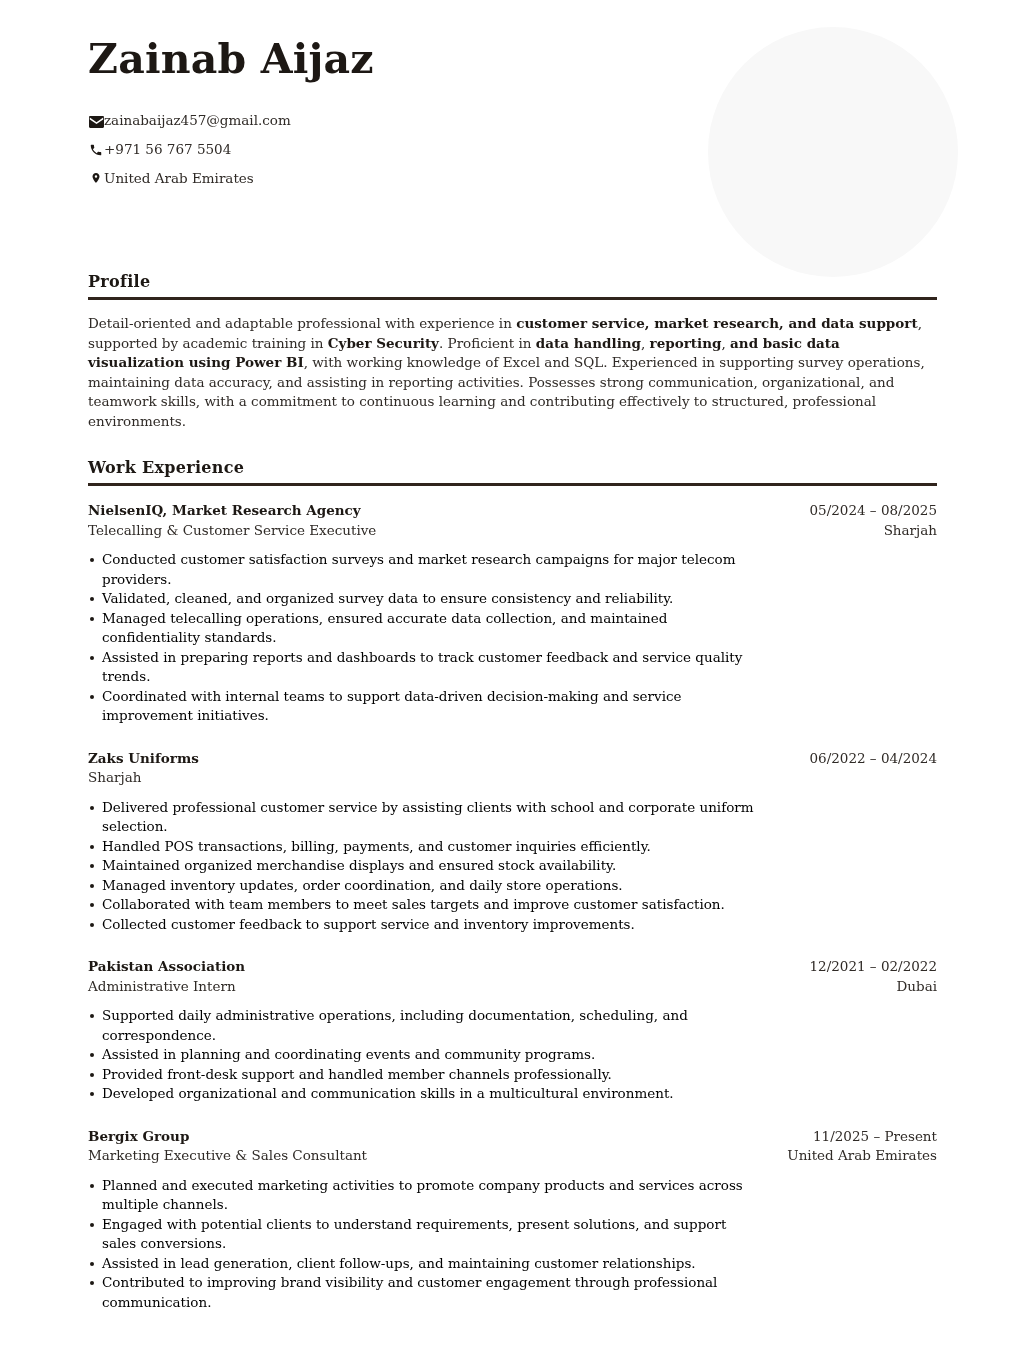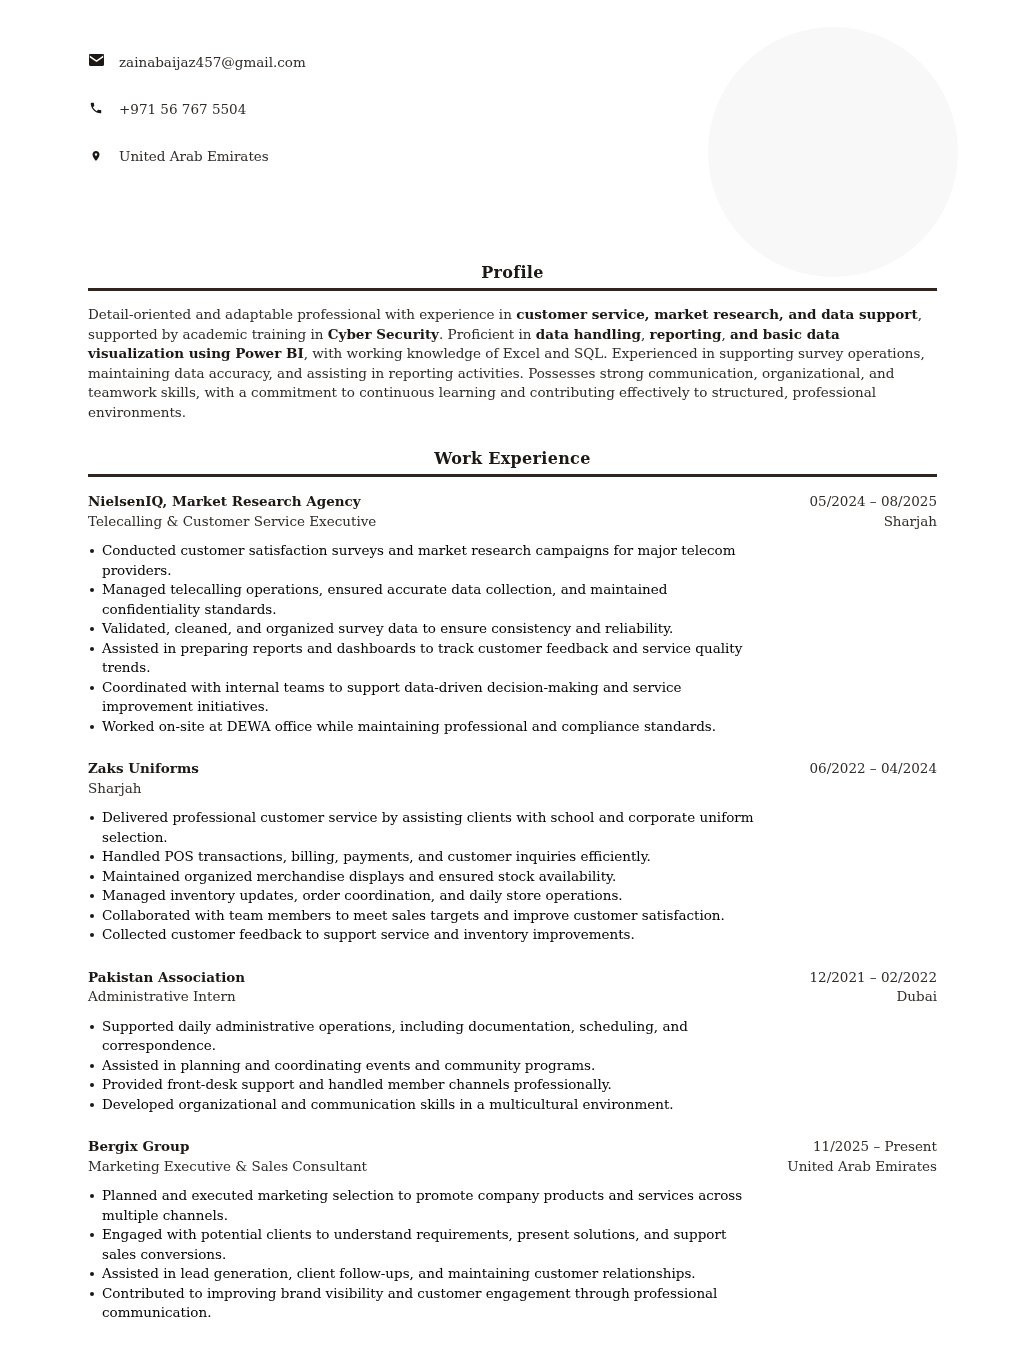--- a/index.html
+++ b/index.html
@@ -23,31 +23,30 @@
   .name{
     margin:0 0 16px 0;
     font-size:41px;
     font-weight:bold;
     letter-spacing:0.2px;
     color:#1d1814;
     line-height:1.15;
   }
   .contact{display:flex;flex-direction:column;}
   .contact-row{
-    display:flex;align-items:flex-start;gap:15px;
-    height:29px;font-size:13.5px;color:#2f2a26;margin-top:18px;
+    display:flex;align-items:flex-end;
+    height:29px;font-size:13.5px;color:#2f2a26;
   }
   .cicon{display:flex;align-items:center;justify-content:center;width:16px;}
   .cicon svg{display:block;}
   .section-heading{
     font-size:16px;font-weight:bold;color:#1d1814;
     margin:0;padding-bottom:6px;
     border-bottom:3px solid #30241c;
     letter-spacing:0.3px;
-    text-align:center;
   }
   .profile-section{margin-top:86px;}
   .work-section{margin-top:27px;}
   .profile-text{
     margin:14px 0 8px 0;
     font-size:13.5px;line-height:19.5px;color:#2f2a26;
   }
   .profile-text b{color:#1d1814;}
   .jobs{margin-top:15px;}
   .job + .job{margin-top:23px;}
@@ -71,20 +70,21 @@
   }
 </style>
 </head>
 <body>
 
 <div class="page" style="color: rgb(47, 42, 38);">
 
   <div class="avatar" style="background: rgb(248, 248, 248);"></div>
 
   <header>
+    <h1 class="name">Zainab Aijaz</h1>
 
     <div class="contact">
       <div class="contact-row">
         <span class="cicon">
           <svg width="15" height="12" viewBox="0 0 15 12">
               <path fill="#1d1814" d="M1.2 0h12.6c.66 0 1.2.54 1.2 1.2v9.6c0 .66-.54 1.2-1.2 1.2H1.2C.54 12 0 11.46 0 10.8V1.2C0 .54.54 0 1.2 0z"></path>
               <path fill="#ffffff" d="M0.8 1.6 7.5 6.2 14.2 1.6 14.2 3.4 7.5 7.9 0.8 3.4z"></path>
             </svg>
         </span>
         <span>zainabaijaz457@gmail.com</span>
@@ -120,25 +120,24 @@
           <div class="job-head">
             <h3 class="job-company">NielsenIQ, Market Research Agency</h3>
             <span class="job-dates">05/2024 – 08/2025</span>
           </div>
           <div class="job-sub">
             <span class="job-role">Telecalling &amp; Customer Service Executive</span>
             <span class="job-location">Sharjah</span>
           </div>
           <ul class="job-bullets">
             <li>Conducted customer satisfaction surveys and market research campaigns for major telecom providers.</li>
+            <li>Validated, cleaned, and organized survey data to ensure consistency and reliability.</li>
             <li>Managed telecalling operations, ensured accurate data collection, and maintained confidentiality standards.</li>
-            <li>Validated, cleaned, and organized survey data to ensure consistency and reliability.</li>
             <li>Assisted in preparing reports and dashboards to track customer feedback and service quality trends.</li>
             <li>Coordinated with internal teams to support data-driven decision-making and service improvement initiatives.</li>
-            <li>Worked on-site at DEWA office while maintaining professional and compliance standards.</li>
           </ul>
         </article>
         <article class="job">
           <div class="job-head">
             <h3 class="job-company">Zaks Uniforms</h3>
             <span class="job-dates">06/2022 – 04/2024</span>
           </div>
           <div class="job-sub">
             <span class="job-location">Sharjah</span>
           </div>
@@ -170,21 +169,21 @@
         <article class="job">
           <div class="job-head">
             <h3 class="job-company">Bergix Group</h3>
             <span class="job-dates">11/2025 – Present</span>
           </div>
           <div class="job-sub">
             <span class="job-role">Marketing Executive &amp; Sales Consultant</span>
             <span class="job-location">United Arab Emirates</span>
           </div>
           <ul class="job-bullets">
-            <li>Planned and executed marketing selection to promote company products and services across multiple channels.</li>
+            <li>Planned and executed marketing activities to promote company products and services across multiple channels.</li>
             <li>Engaged with potential clients to understand requirements, present solutions, and support sales conversions.</li>
             <li>Assisted in lead generation, client follow-ups, and maintaining customer relationships.</li>
             <li>Contributed to improving brand visibility and customer engagement through professional communication.</li>
           </ul>
         </article>
       </div>
   </section>
 
 </div>
 

